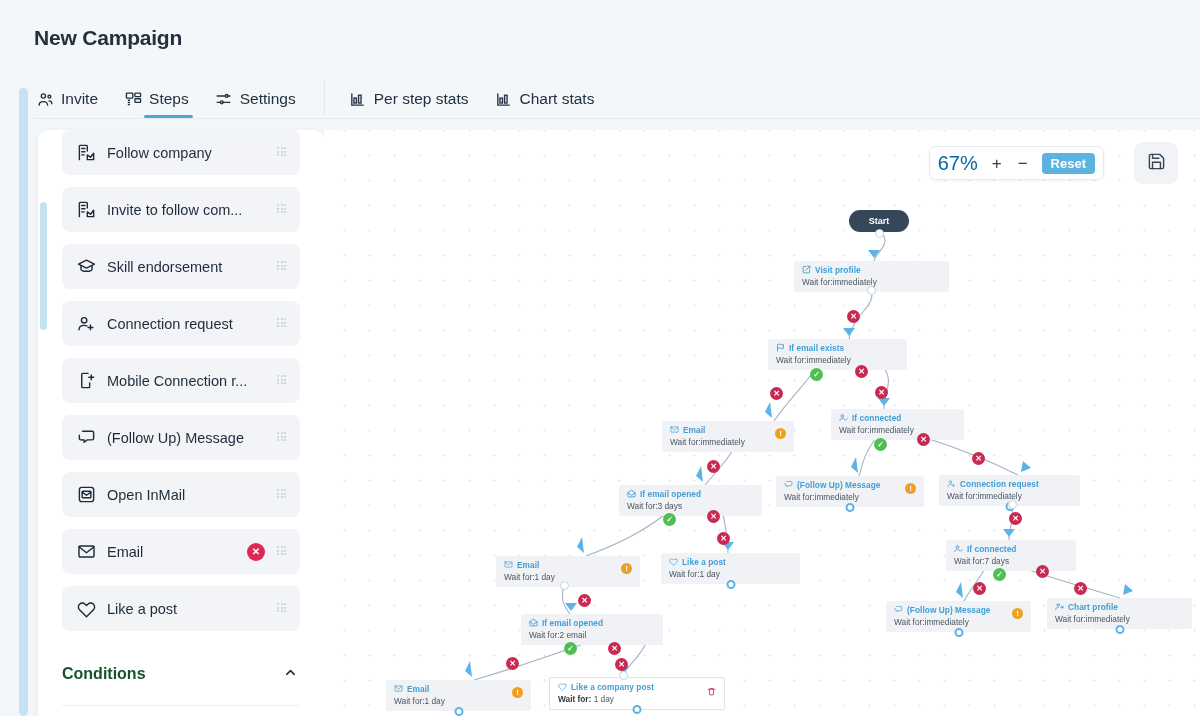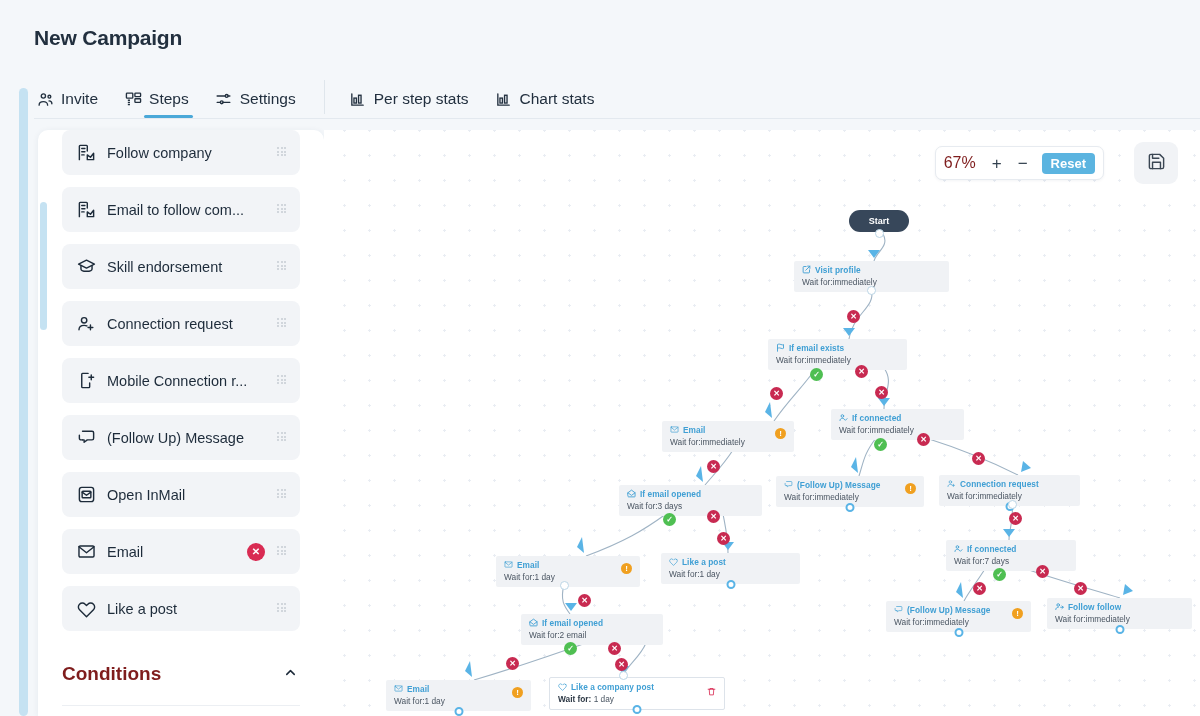--- a/index.html
+++ b/index.html
@@ -86,21 +86,21 @@
   .drag-dots { width: 11px; height: 11px; flex: 0 0 11px; opacity: .5; }
   .drag-dots i {
     display: block; float: left; width: 2px; height: 2px; margin: 0 1.6px 1.6px 0;
     background: #9aa5b1; border-radius: 50%;
   }
   .section-head {
     position: absolute; left: 0; bottom: 18px; width: 286px; height: 48px;
     display: flex; align-items: center; justify-content: space-between;
     padding: 0 26px 0 24px; cursor: pointer;
   }
-  .section-head .sh-title { font-size: 19px; font-weight: 600; color: #7f1d1d; }
+  .section-head .sh-title { font-size: 16px; font-weight: 600; color: #14532d; }
   .section-divider { position: absolute; left: 24px; right: 24px; bottom: 10px; height: 1px; background: #eceff3; }
   .panel-scroll-thumb {
     position: absolute; left: 2px; top: 72px; width: 7px; height: 128px;
     background: #c5e2f2; border-radius: 4px;
   }
 
   
   .canvas {
     position: absolute; left: 324px; top: 130px; width: 876px; height: 586px;
     background-color: #ffffff;
@@ -111,21 +111,21 @@
   }
   .edges { position: absolute; left: 0; top: 0; width: 876px; height: 586px; pointer-events: none; }
 
   
   .zoombar {
     position: absolute; right: 96px; top: 16px;
     height: 34px; background: #fff; border: 1px solid #e7ebf0; border-radius: 7px;
     display: flex; align-items: center; padding: 0 8px; gap: 12px;
     box-shadow: 0 1px 3px rgba(20,40,70,.05);
   }
-  .zoombar .zval { font-size: 16px; color: #7f1d1d; min-width: 34px; }
+  .zoombar .zval { font-size: 20px; color: #0369a1; min-width: 34px; }
   .zoombar .zbtn { font-size: 17px; color: #33414f; cursor: pointer; line-height: 1; padding: 0 2px; }
   .zoombar .zreset {
     background: #5bb4e0; color: #fff; font-size: 13px; font-weight: 600;
     border-radius: 4px; padding: 3px 9px; cursor: pointer;
   }
   .savebtn {
     position: absolute; right: 22px; top: 12px;
     width: 44px; height: 42px; background: #f1f3f6; border-radius: 9px;
     display: flex; align-items: center; justify-content: center; cursor: pointer;
     color: #3a4653;
@@ -267,21 +267,21 @@
           </span>
         </div>
         <div class="step-item">
           <span class="sico">
             <svg width="19" height="19" viewBox="0 0 24 24" fill="none" stroke="currentColor" stroke-width="1.8" stroke-linecap="round" stroke-linejoin="round">
               <path d="M3 21V4a1 1 0 0 1 1-1h8a1 1 0 0 1 1 1v6"></path>
               <path d="M6 7h4M6 11h4M6 15h3"></path>
               <path d="M13 21v-6l4 3 4-5v8z"></path>
             </svg>
           </span>
-          <span class="slabel">Email to follow com...</span>
+          <span class="slabel">Invite to follow com...</span>
           <span class="drag-dots">
             <i></i>
             <i></i>
             <i></i>
             <i></i>
             <i></i>
             <i></i>
             <i></i>
             <i></i>
             <i></i>
@@ -658,21 +658,21 @@
         </div>
         <div class="node" style="left:723px;top:468px;width:145px;">
           <div class="ntitle">
             <span class="nico">
               <svg width="9" height="9" viewBox="0 0 24 24" fill="none" stroke="currentColor" stroke-width="2.4" stroke-linecap="round" stroke-linejoin="round">
                 <circle cx="8.5" cy="8" r="3.5"></circle>
                 <path d="M2 20c0-3.7 2.8-5.7 6.5-5.7"></path>
                 <path d="M15 14h7M18.5 10.5 22 14l-3.5 3.5"></path>
               </svg>
             </span>
-            <span>Follow follow</span>
+            <span>Chart profile</span>
           </div>
           <div class="nsub"><span>Wait for:immediately</span></div>
           <span class="plug"></span>
         </div>
         <div class="node" style="left:62px;top:550px;width:145px;">
           <div class="ntitle">
             <span class="nico">
               <svg width="19" height="19" viewBox="0 0 24 24" fill="none" stroke="currentColor" stroke-width="1.8" stroke-linecap="round" stroke-linejoin="round">
                 <rect x="2.5" y="5" width="19" height="14" rx="1.5"></rect>
                 <path d="m2.5 6 9.5 7.5L21.5 6"></path>

